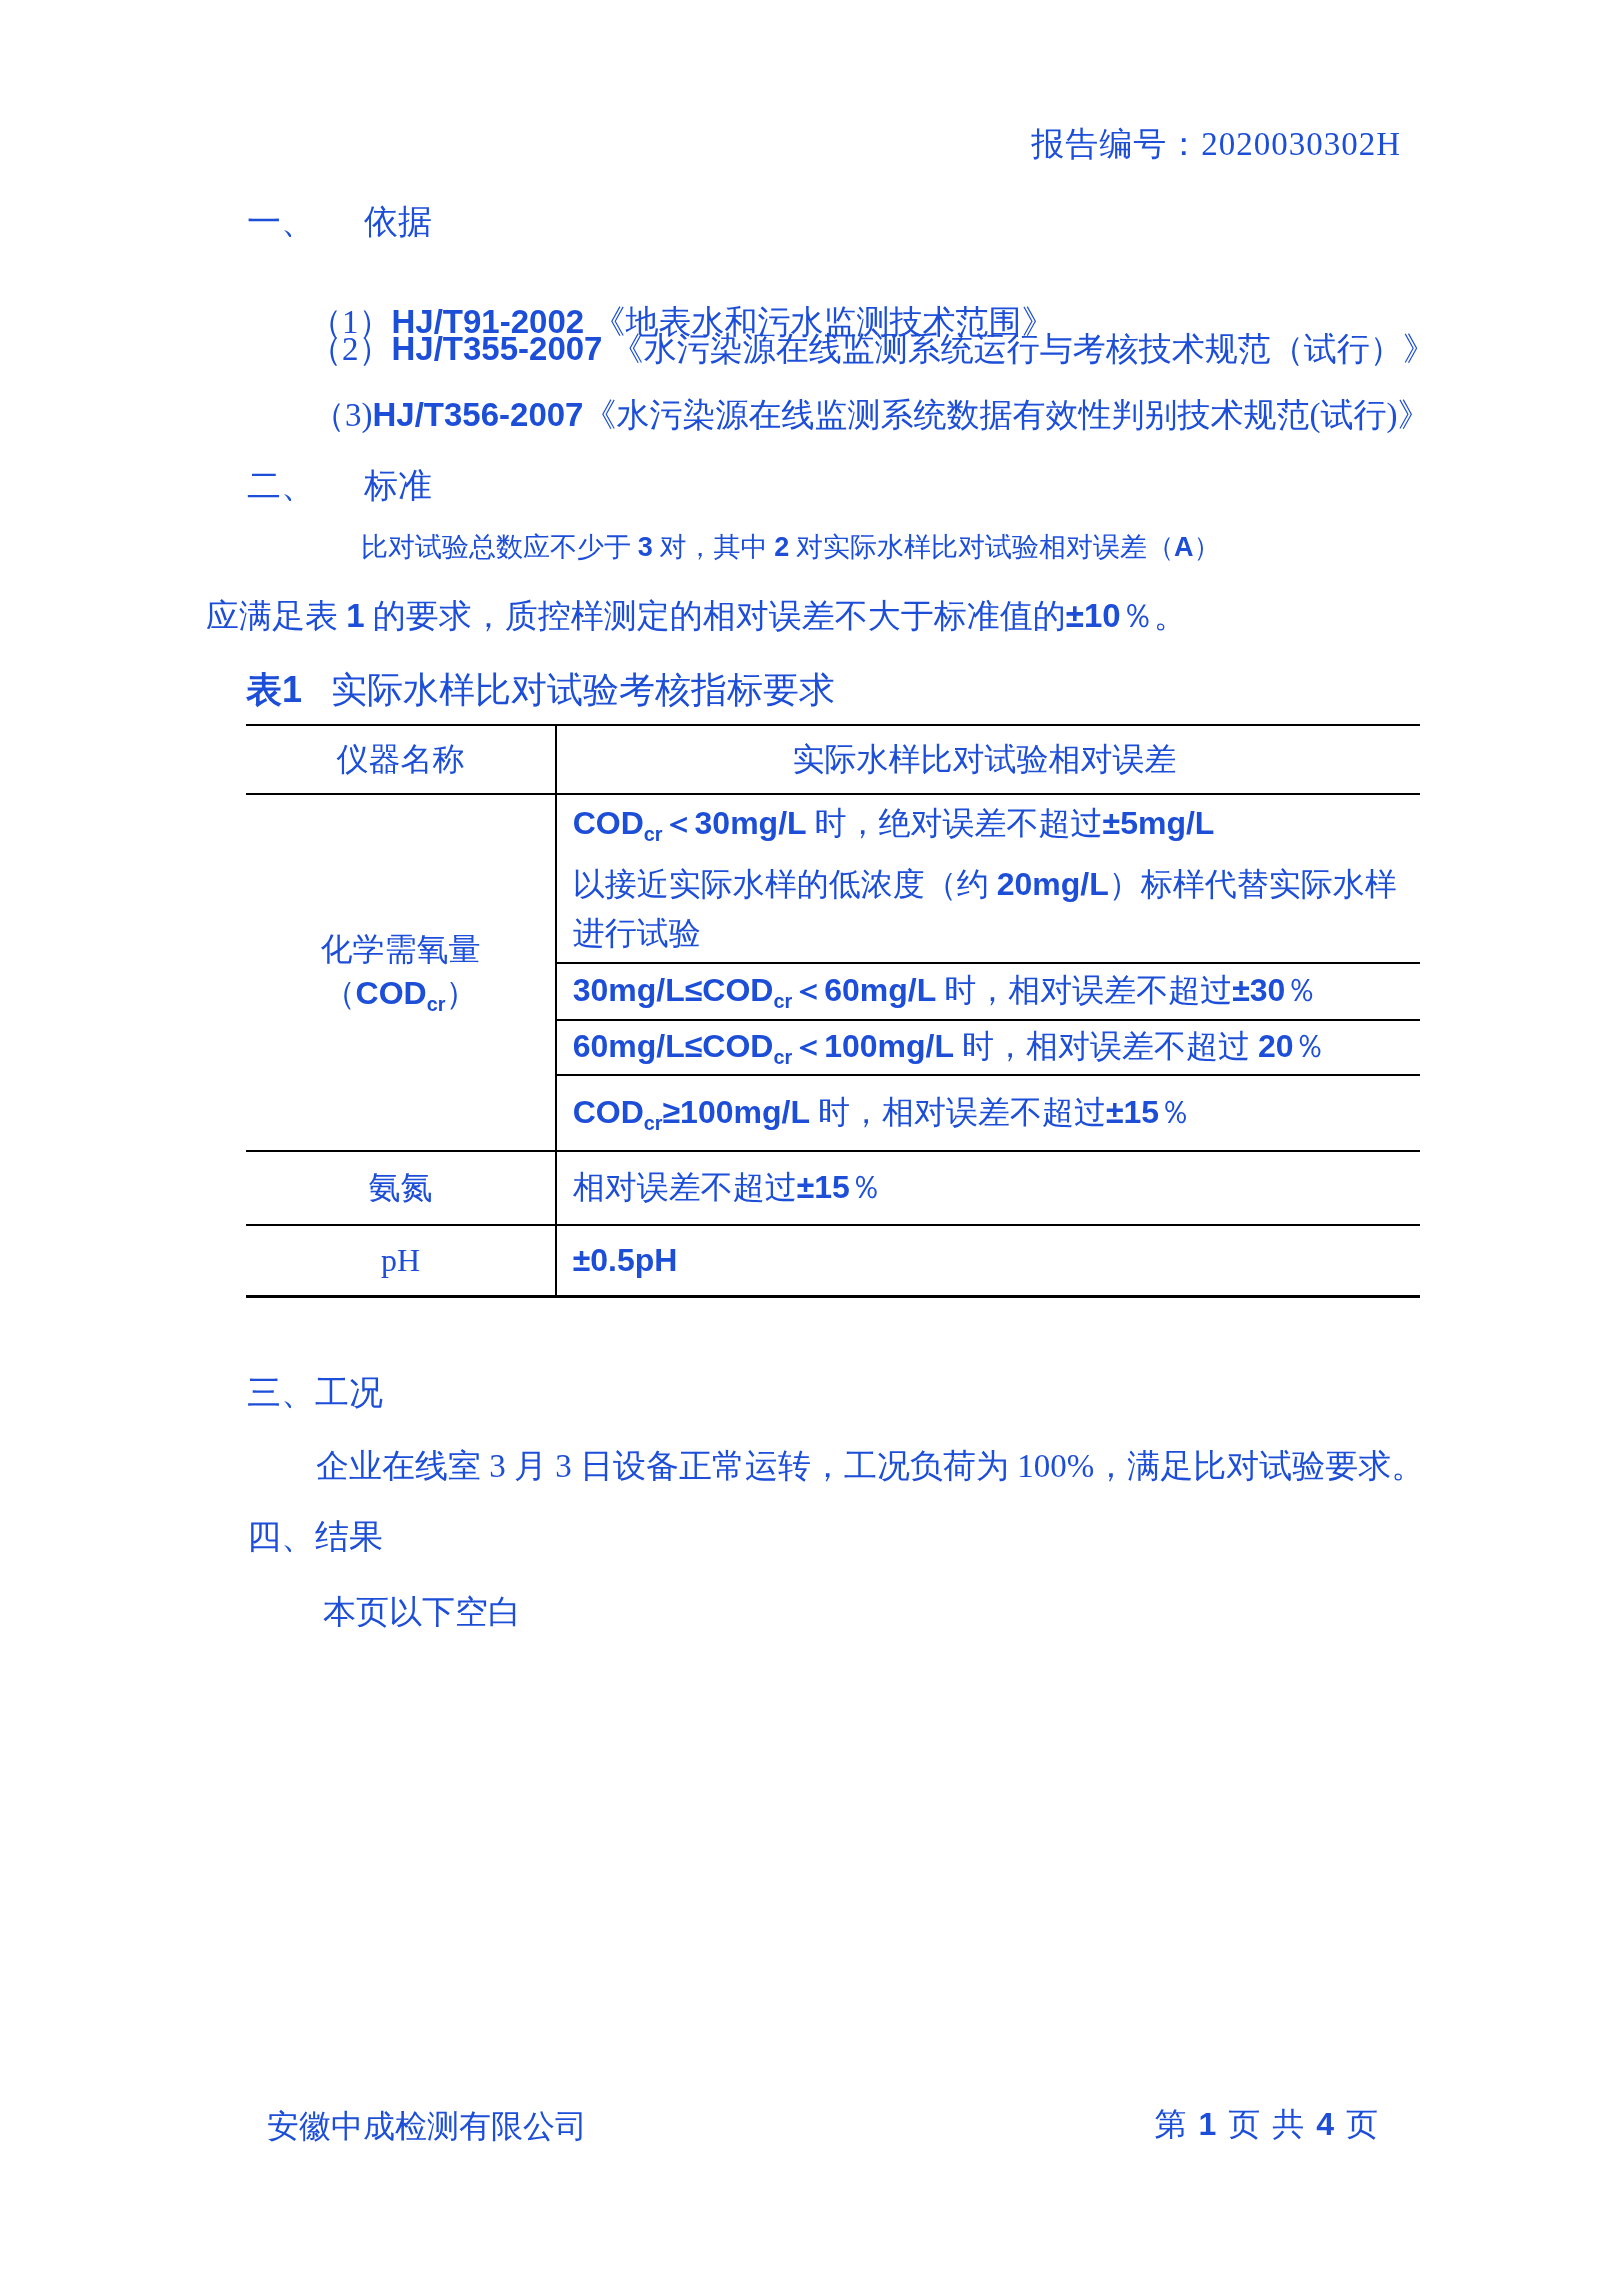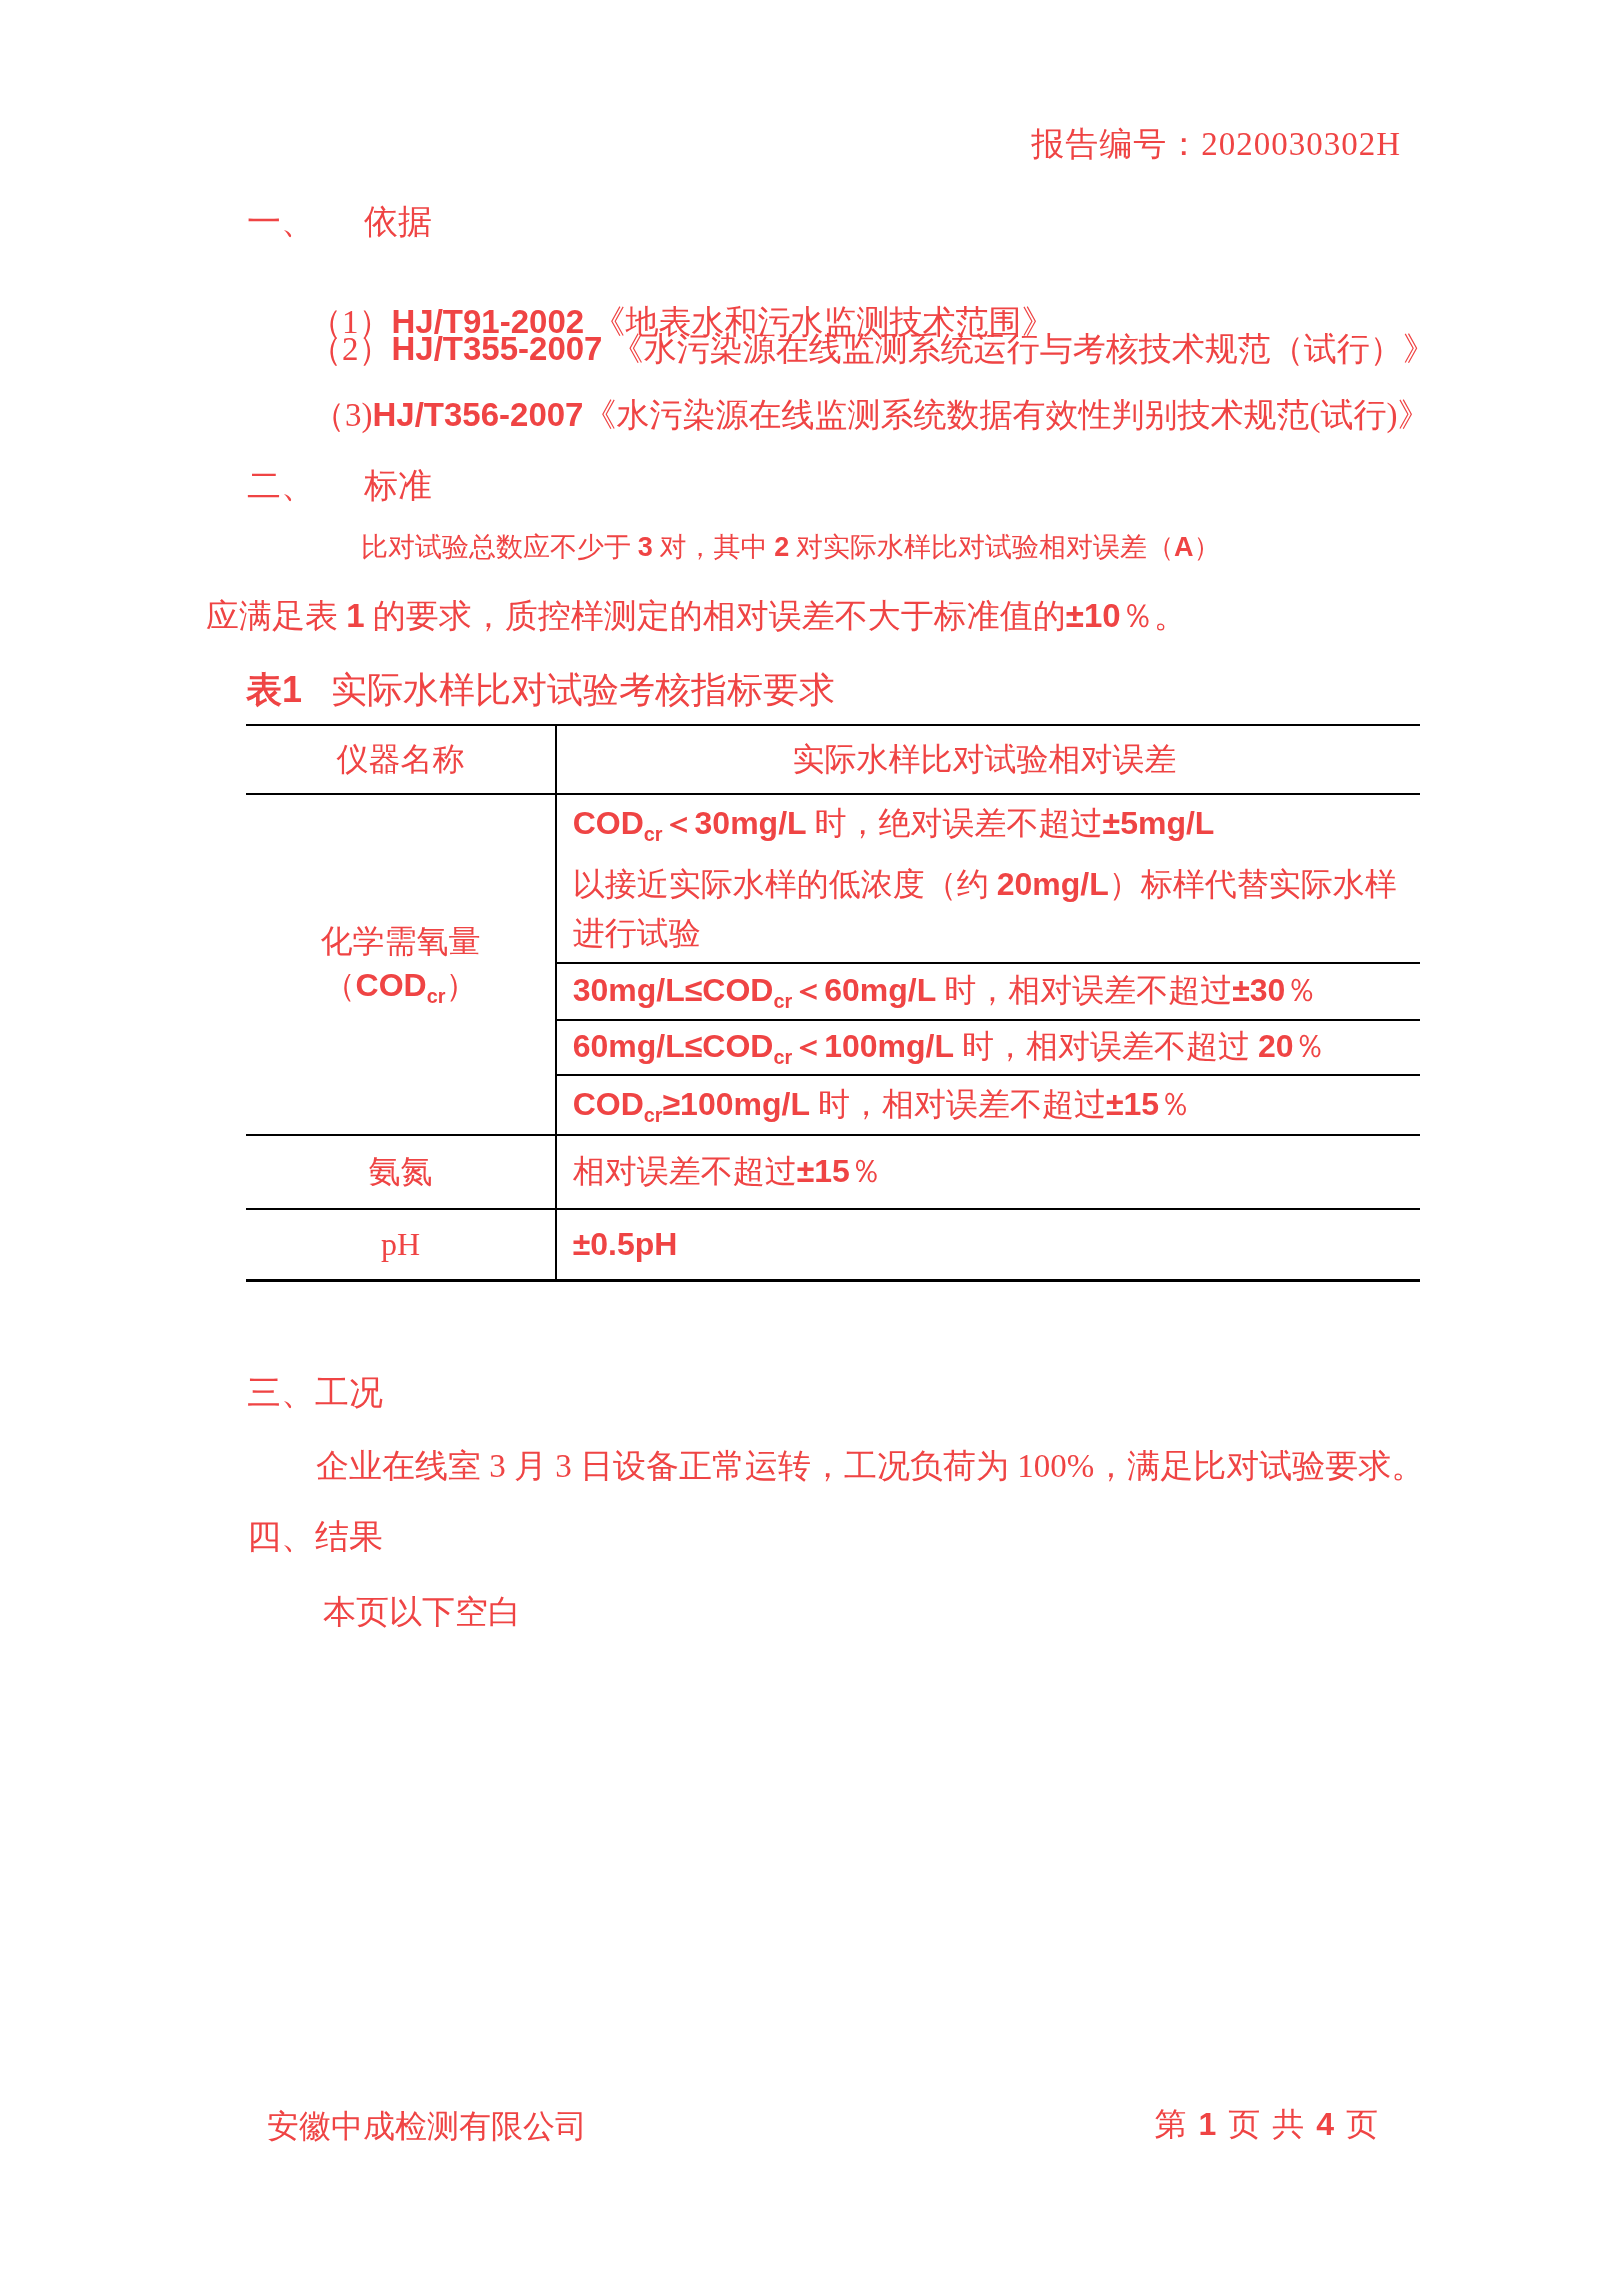--- a/index.html
+++ b/index.html
@@ -2,21 +2,21 @@
 <html><head>
 <meta charset="utf-8">
 <style>
   * { margin:0; padding:0; box-sizing:border-box; }
   html,body { background:#e8e8e8; }
   .page {
     position:relative;
     width:1621px; height:2293px;
     margin:0 auto;
     background:#ffffff;
-    color:#ef4444;
+    color:#1d4ed8;
     font-family:"Liberation Serif","DejaVu Serif",serif;
     overflow:hidden;
     padding-left:40px;
   }
   .abs { position:absolute; }
   
   .lt, .rich .lt { font-family:"Liberation Sans","DejaVu Sans",sans-serif; font-weight:bold; }
   sub { font-size:0.62em; }
 
   .report-no { top:122px; left:0; right:220px; text-align:right; font-size:33px; letter-spacing:1px; }
@@ -43,21 +43,21 @@
     font-size:32px;
   }
   table.cmp td { border-top:2px solid #000; vertical-align:middle; }
   td.col-instr { width:310px; border-right:2px solid #000; text-align:center; }
   td.col-crit  { text-align:left; padding-left:15.7px; padding-right:7.8px; }
   tr.r-head td { text-align:center; }
   tr.r-head  { height:69px; }
   tr.r-cod1  { height:169px; }
   tr.r-cod2  { height:57px; }
   tr.r-cod3  { height:55px; }
-  tr.r-cod4  { height:60px; }
+  tr.r-cod4  { height:76px; }
   tr.r-nh    { height:74px; }
   tr.r-ph    { height:71px; }
   .crit-line { line-height:49px; }
 
   .h-cond    { top:1370px; left:247px; }
   .cond-para { top:1444px; left:316px; font-size:33px; }
   .h-result  { top:1514px; left:247px; }
   .blank-note{ top:1590px; left:323px; font-size:33px; }
 
   .footer-company { top:2105px; left:267px; font-size:32px;

